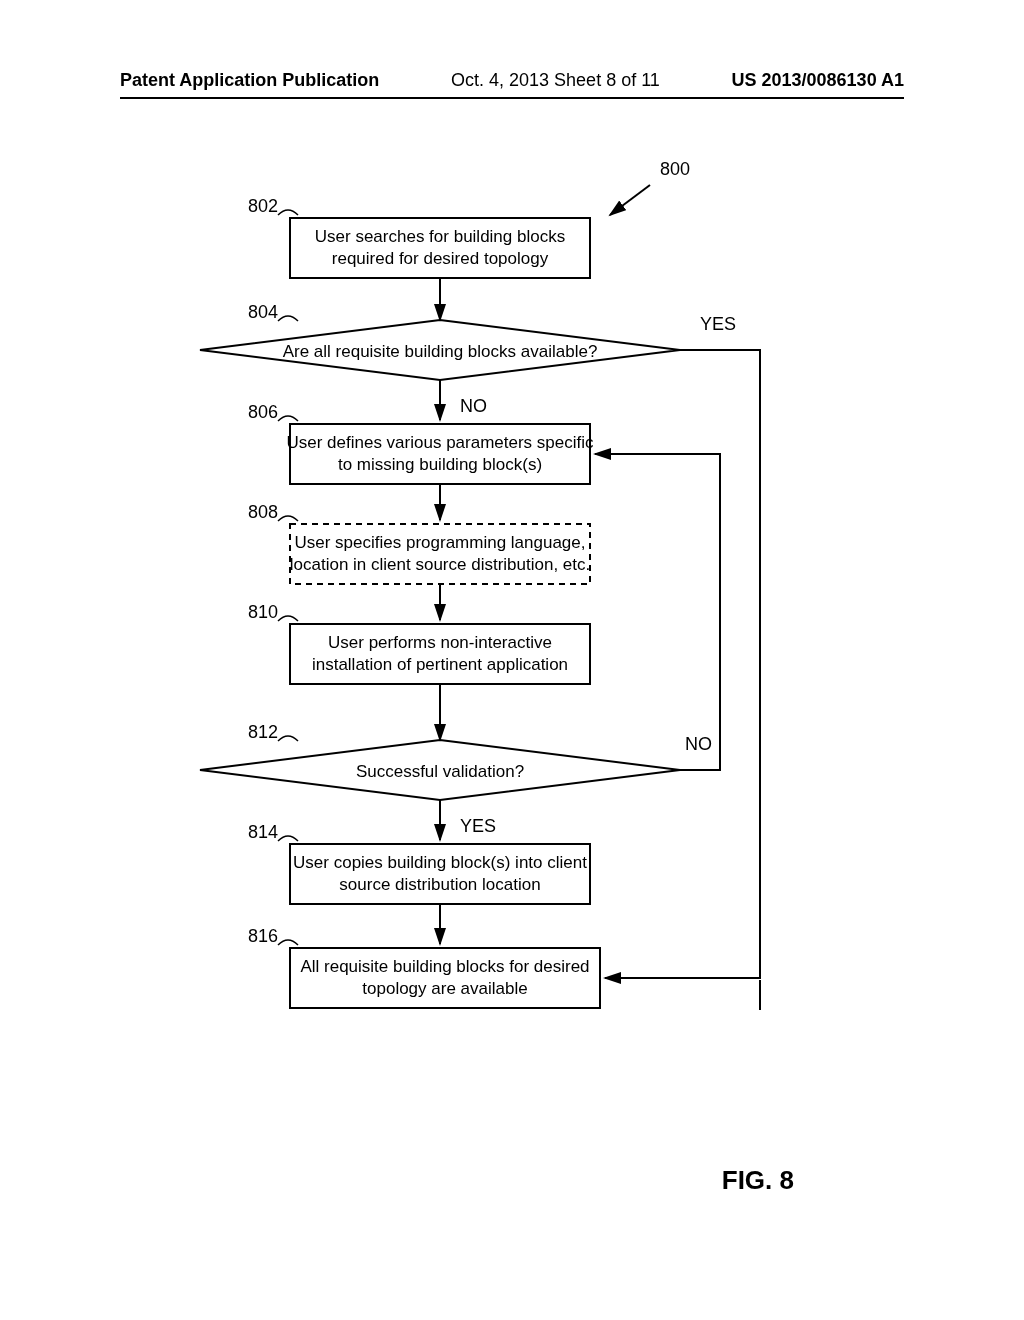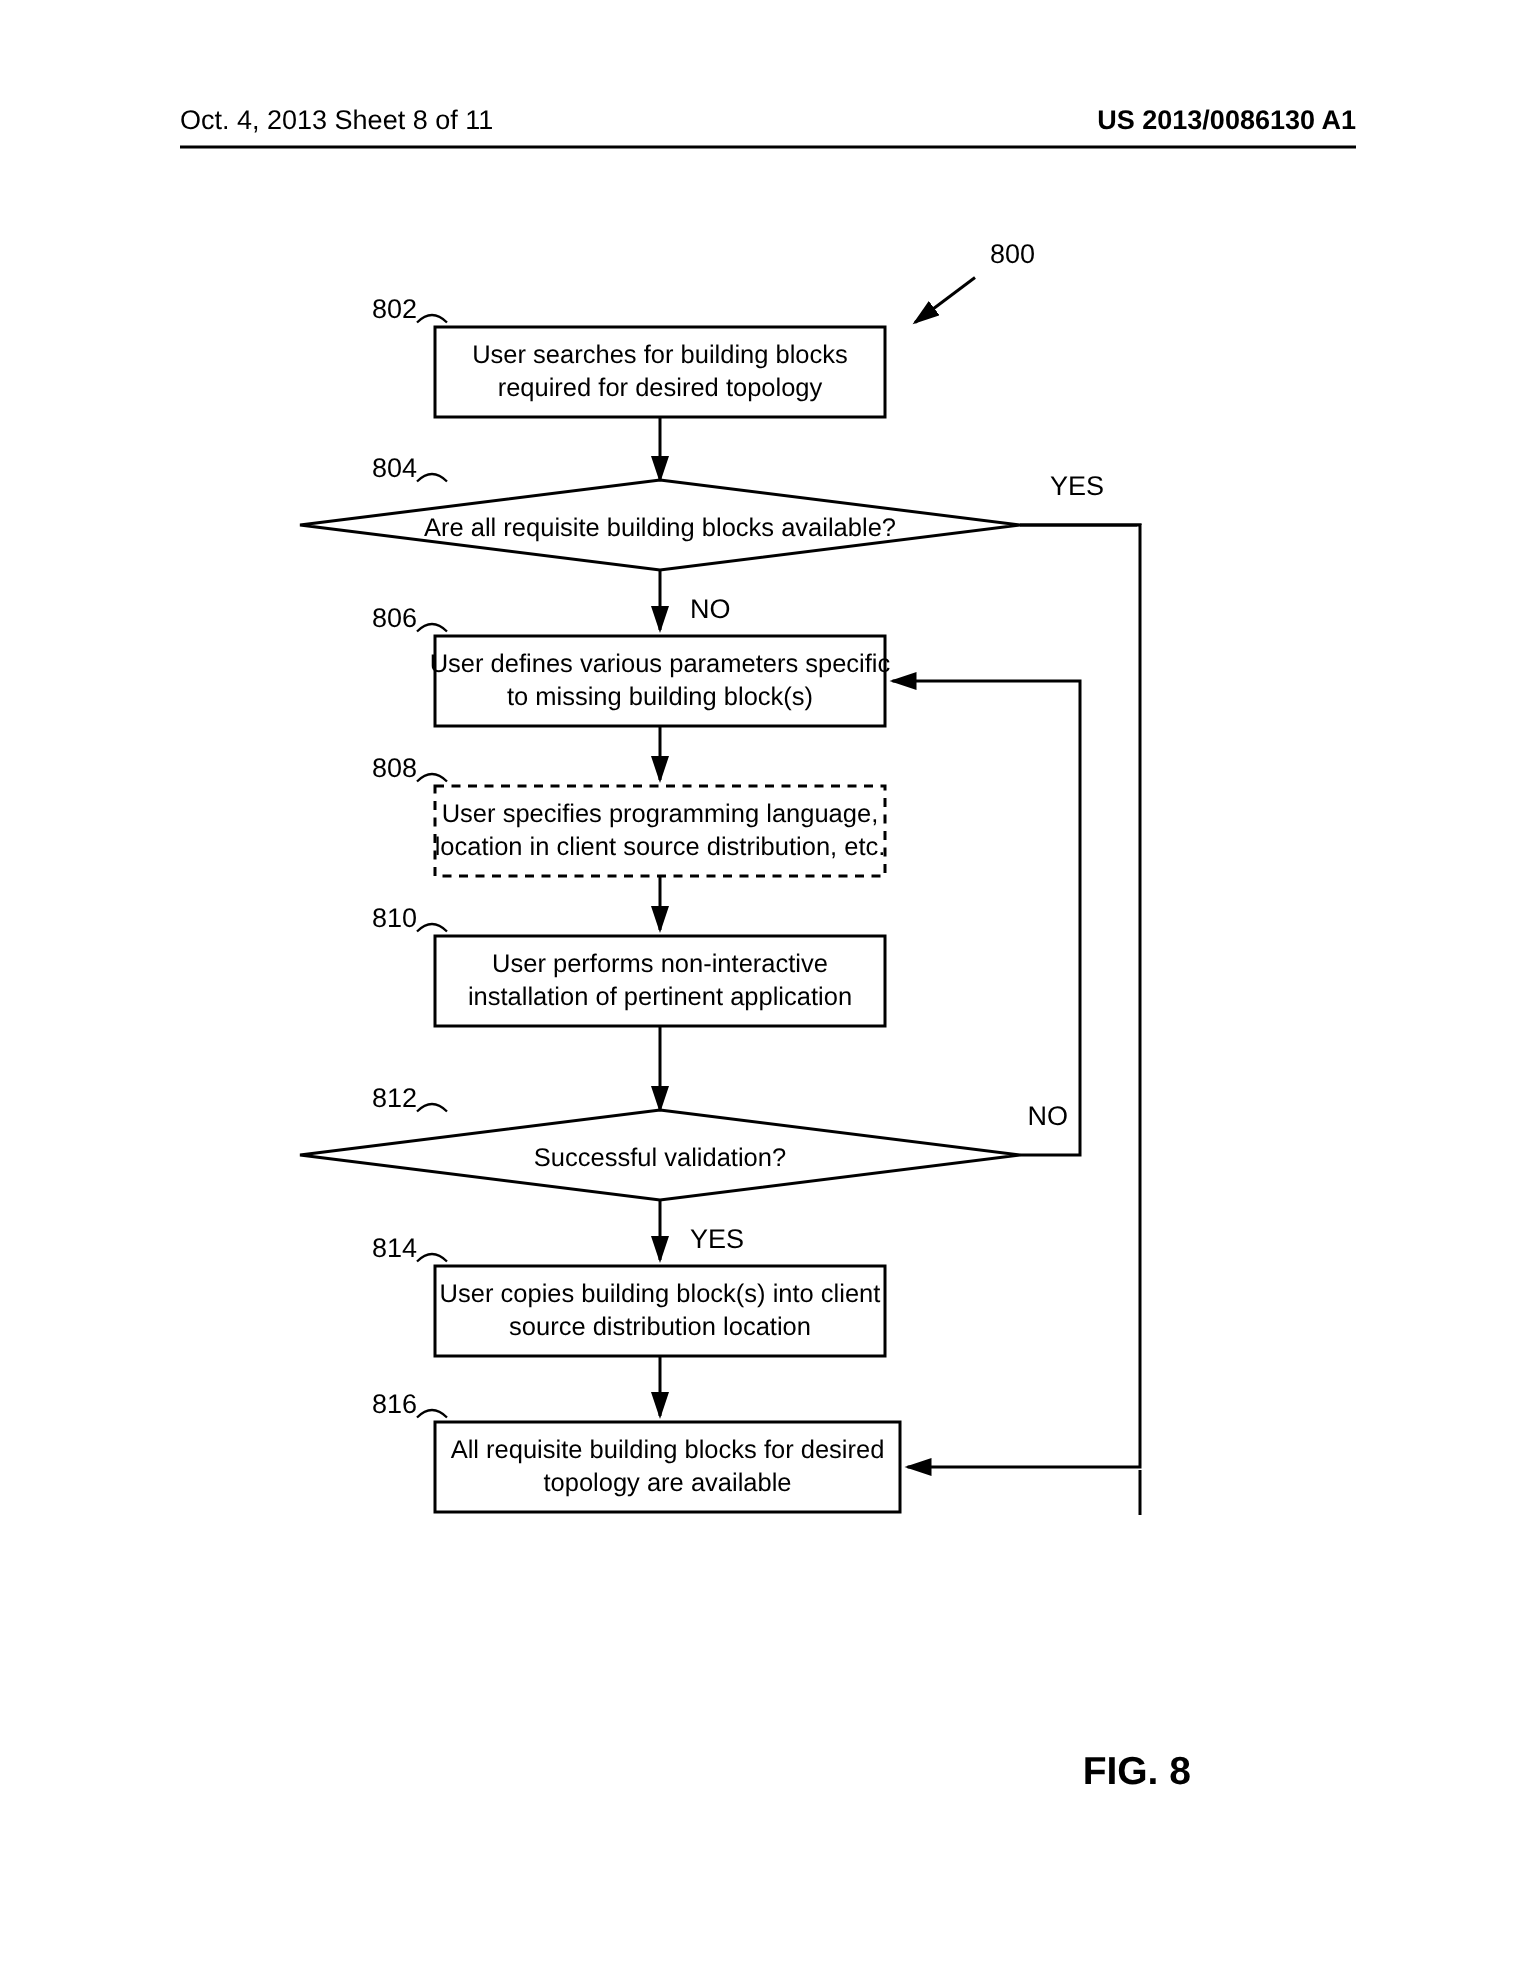--- a/index.html
+++ b/index.html
@@ -49,20 +49,21 @@
   .label-text {
     font-size: 18px;
     font-family: Arial, Helvetica, sans-serif;
   }
 </style>
 </head>
 <body>
 
 <div class="page">
   <div class="header">
+    <span class="header-left">Patent Application Publication</span>
     <span>Oct. 4, 2013  Sheet 8 of 11</span>
     <span class="header-right">US 2013/0086130 A1</span>
   </div>
 
   <svg viewBox="0 0 1024 1050">
     <defs>
       <marker id="arrow" markerWidth="10" markerHeight="10" refX="8" refY="3" orient="auto">
         <path d="M0,0 L0,6 L9,3 z" fill="#000"></path>
       </marker>
     </defs>

